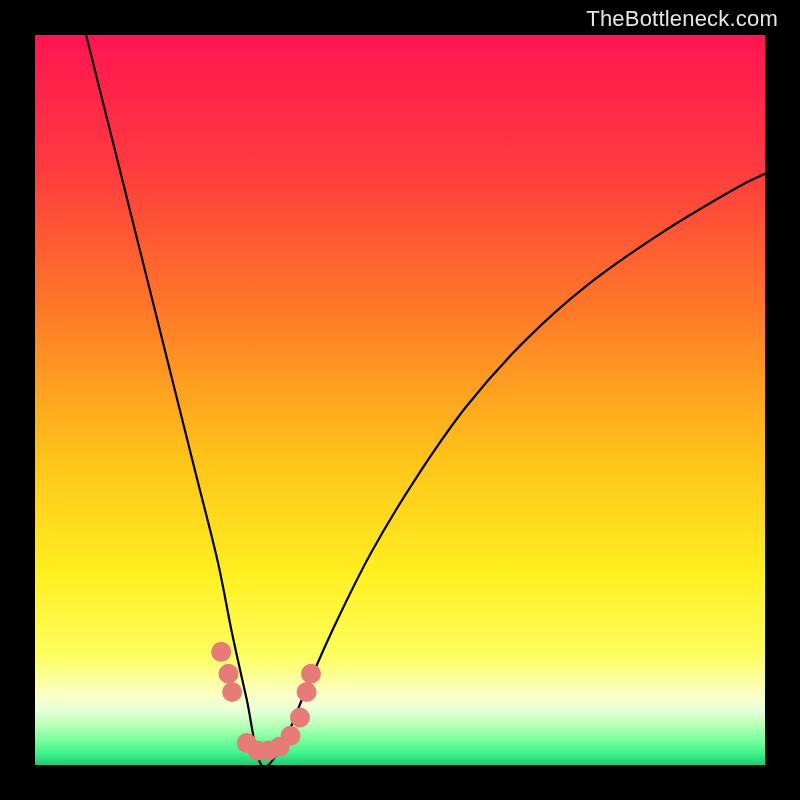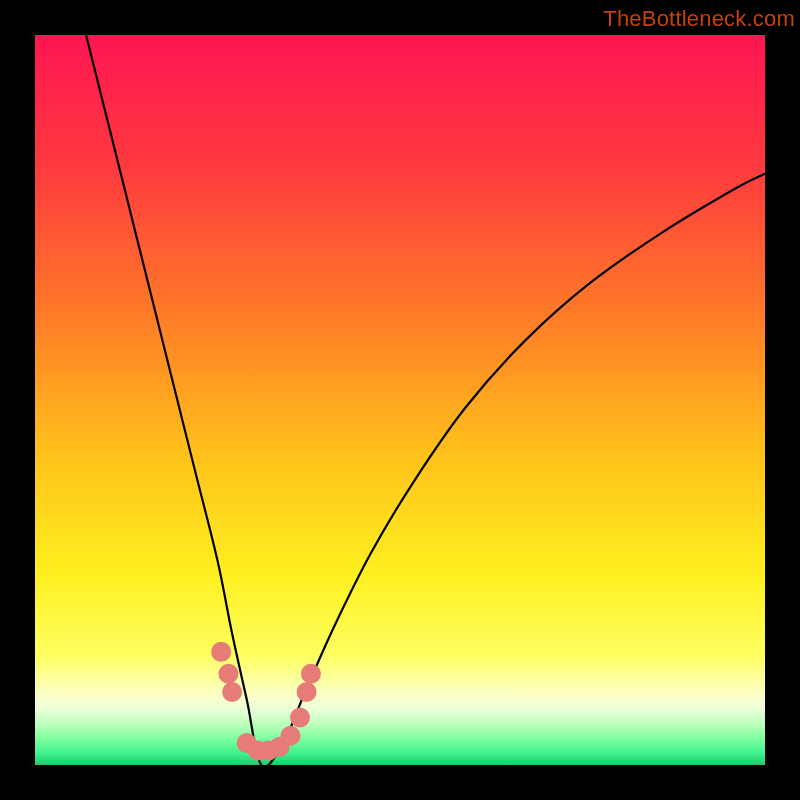--- a/index.html
+++ b/index.html
@@ -29,22 +29,22 @@
     position: absolute;
     inset: 0;
   }
   .curve-svg {
     position: absolute;
     inset: 0;
   }
   .watermark {
     position: absolute;
     top: 6px;
-    right: 5px;
-    color: #c2410c;
+    right: 22px;
+    color: #e5e5e5;
     font-size: 22px;
     font-weight: 500;
     letter-spacing: 0.2px;
   }
 </style>
 </head>
 <body>
 
 <div class="frame">
 

